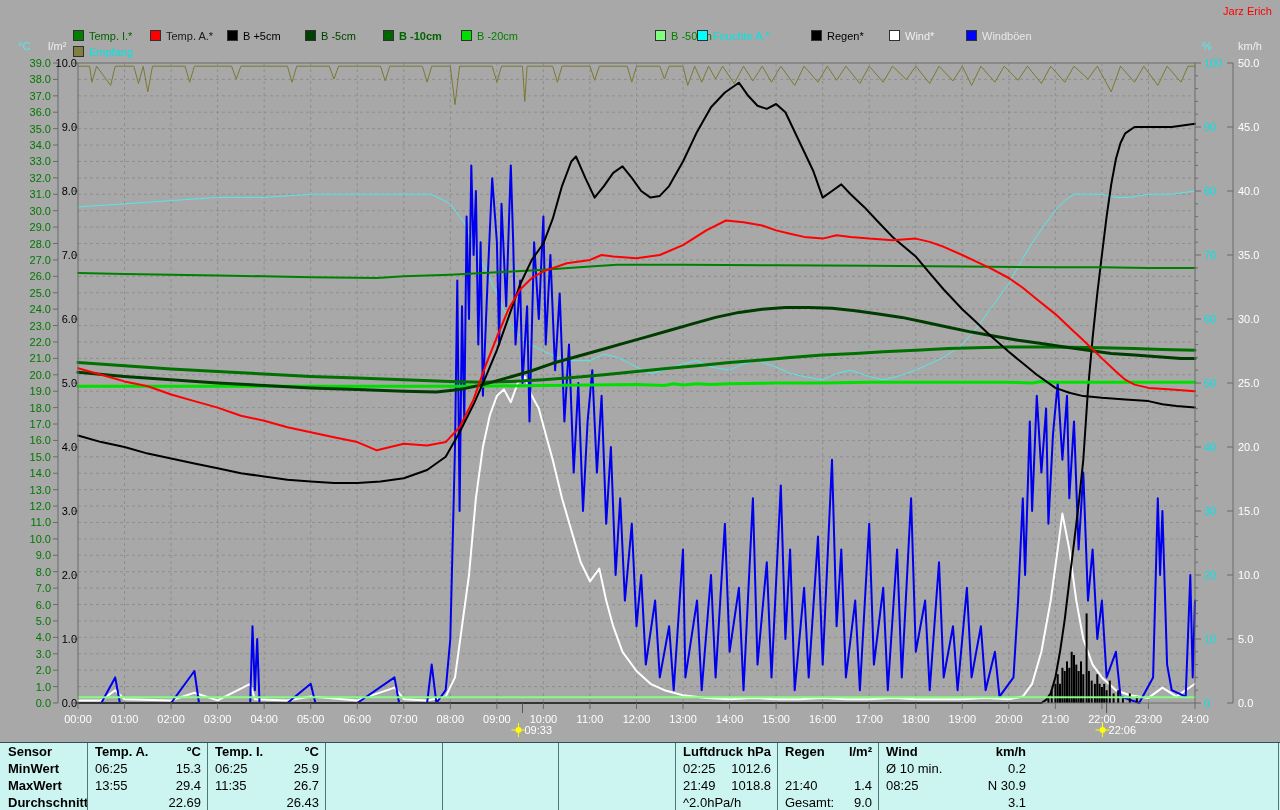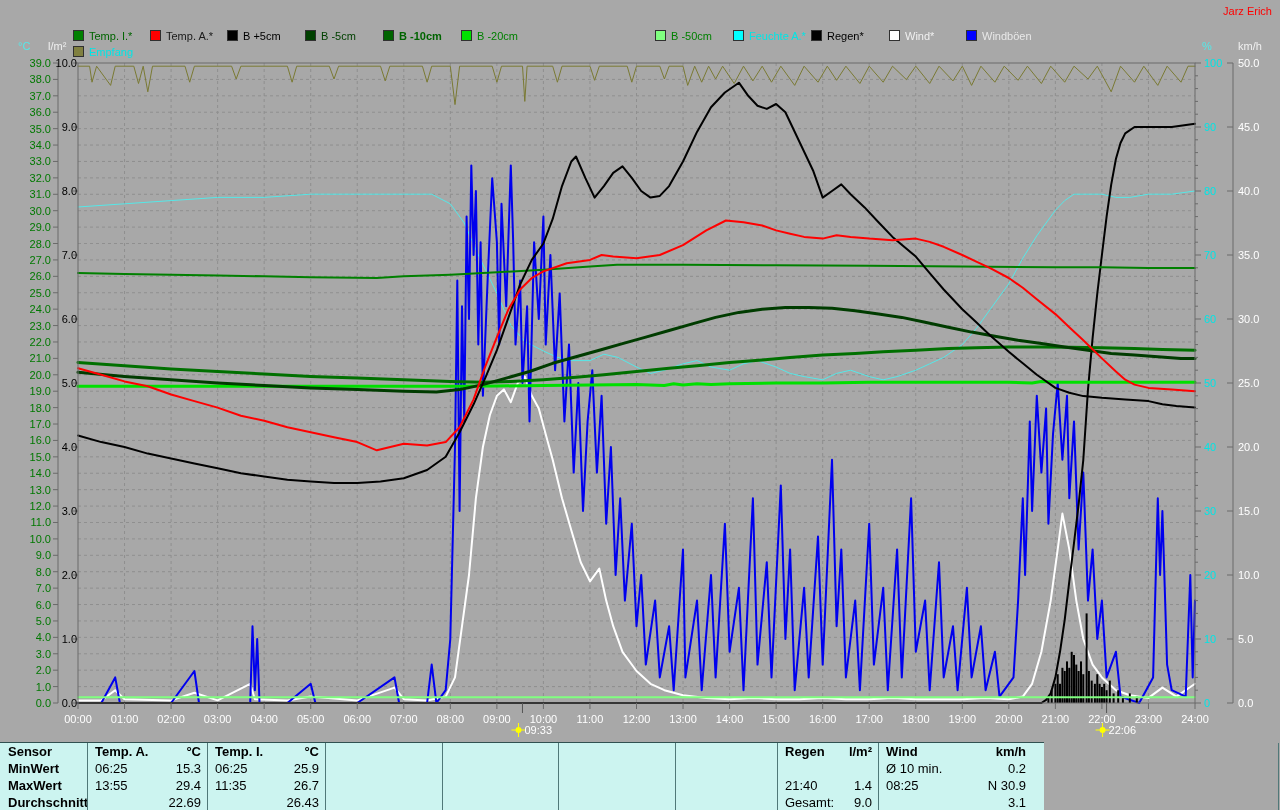--- a/index.html
+++ b/index.html
@@ -6,21 +6,21 @@
     font-family:"Liberation Sans",sans-serif;}
   #stage{position:relative;width:1280px;height:810px;background:#a8a8a8;}
   .abs{position:absolute;}
   #title{top:6px;left:0;width:1280px;text-align:center;color:#ffffff;font-size:14px;}
   #station{top:5px;right:8px;color:#ff0000;font-size:11px;}
   .legend-item{top:30px;height:12px;font-size:11px;white-space:nowrap;}
   .legend-item .sq{display:inline-block;width:9px;height:9px;border:1px solid #303030;
     vertical-align:-1px;margin-right:5px;}
   .unit-label{font-size:11px;}
   #chart-svg{top:0;left:0;}
-  #footer-table{top:742px;left:0;width:1044px;height:68px;background:#ccf4f0;
+  #footer-table{top:742px;left:0;width:1280px;height:68px;background:#ccf4f0;
     border-top:1px solid #305050;font-size:13px;color:#000;}
   .tcol{position:absolute;top:0;height:68px;}
   .tline{height:17px;line-height:17px;white-space:nowrap;padding:0 6px 0 8px;}
   .tline .lft{float:left;}
   .tline .rgt{float:right;}
   .bold{font-weight:bold;}
   .sep{position:absolute;top:0;height:68px;width:1px;background:#507878;}
 </style>
 </head>
 <body>
@@ -34,21 +34,21 @@
   <div id="unit-wind" class="abs unit-label" style="top:40px;left:1238px;color:#f0f0f0;">km/h</div>
 
   <div id="legend">
       <div class="abs legend-item" style="left: 73px;"><span class="sq" style="background: rgb(0, 128, 0);"></span><span style="color: rgb(0, 100, 0);">Temp. I.*</span></div>
       <div class="abs legend-item" style="left: 150px;"><span class="sq" style="background: rgb(255, 0, 0);"></span><span style="color: rgb(26, 26, 26);">Temp. A.*</span></div>
       <div class="abs legend-item" style="left: 227px;"><span class="sq" style="background: rgb(0, 0, 0);"></span><span style="color: rgb(0, 0, 0);">B +5cm</span></div>
       <div class="abs legend-item" style="left: 305px;"><span class="sq" style="background: rgb(0, 64, 0);"></span><span style="color: rgb(0, 64, 0);">B -5cm</span></div>
       <div class="abs legend-item" style="left: 383px; font-weight: bold;"><span class="sq" style="background: rgb(0, 100, 0);"></span><span style="color: rgb(0, 100, 0);">B -10cm</span></div>
       <div class="abs legend-item" style="left: 461px;"><span class="sq" style="background: rgb(0, 224, 0);"></span><span style="color: rgb(0, 128, 0);">B -20cm</span></div>
       <div class="abs legend-item" style="left: 655px;"><span class="sq" style="background: rgb(128, 255, 128);"></span><span style="color: rgb(0, 128, 0);">B -50cm</span></div>
-      <div class="abs legend-item" style="left: 733px;"><span class="sq" style="background: rgb(0, 255, 255);"></span><span style="color: rgb(0, 229, 229);">Feuchte A.*</span></div>
+      <div class="abs legend-item" style="left: 697px;"><span class="sq" style="background: rgb(0, 255, 255);"></span><span style="color: rgb(0, 229, 229);">Feuchte A.*</span></div>
       <div class="abs legend-item" style="left: 811px;"><span class="sq" style="background: rgb(0, 0, 0);"></span><span style="color: rgb(0, 0, 0);">Regen*</span></div>
       <div class="abs legend-item" style="left: 889px;"><span class="sq" style="background: rgb(255, 255, 255);"></span><span style="color: rgb(240, 240, 240);">Wind*</span></div>
       <div class="abs legend-item" style="left: 966px;"><span class="sq" style="background: rgb(0, 0, 255);"></span><span style="color: rgb(232, 232, 232);">Windböen</span></div>
       <div class="abs legend-item" style="top: 46px; left: 73px;"><span class="sq" style="background: rgb(128, 128, 64);"></span><span style="color: rgb(0, 229, 229);">Empfang</span></div>
     </div>
 
   <svg id="chart-svg" class="abs" width="1280" height="742">
       <line x1="124.54166666666666" y1="63" x2="124.54166666666666" y2="703" stroke="#8f8f8f" stroke-dasharray="3,3" stroke-width="1"></line>
       <line x1="171.08333333333331" y1="63" x2="171.08333333333331" y2="703" stroke="#8f8f8f" stroke-dasharray="3,3" stroke-width="1"></line>
       <line x1="217.625" y1="63" x2="217.625" y2="703" stroke="#8f8f8f" stroke-dasharray="3,3" stroke-width="1"></line>
@@ -505,20 +505,37 @@
         <div class="tline">
           <span class="lft"></span>
           <span class="rgt"></span>
         </div>
         <div class="tline">
           <span class="lft"></span>
           <span class="rgt"></span>
         </div>
       </div>
       <div class="sep" style="left:675px;"></div>
+      <div class="tcol" style="left:675px;width:102px;">
+        <div class="tline">
+          <span class="lft bold">Luftdruck</span>
+          <span class="rgt bold">hPa</span>
+        </div>
+        <div class="tline">
+          <span class="lft">02:25</span>
+          <span class="rgt">1012.6</span>
+        </div>
+        <div class="tline">
+          <span class="lft">21:49</span>
+          <span class="rgt">1018.8</span>
+        </div>
+        <div class="tline">
+          <span class="lft">^2.0hPa/h</span>
+        </div>
+      </div>
       <div class="sep" style="left:777px;"></div>
       <div class="tcol" style="left:777px;width:101px;">
         <div class="tline">
           <span class="lft bold">Regen</span>
           <span class="rgt bold">l/m²</span>
         </div>
         <div class="tline">
           <span class="lft"></span>
           <span class="rgt"></span>
         </div>

